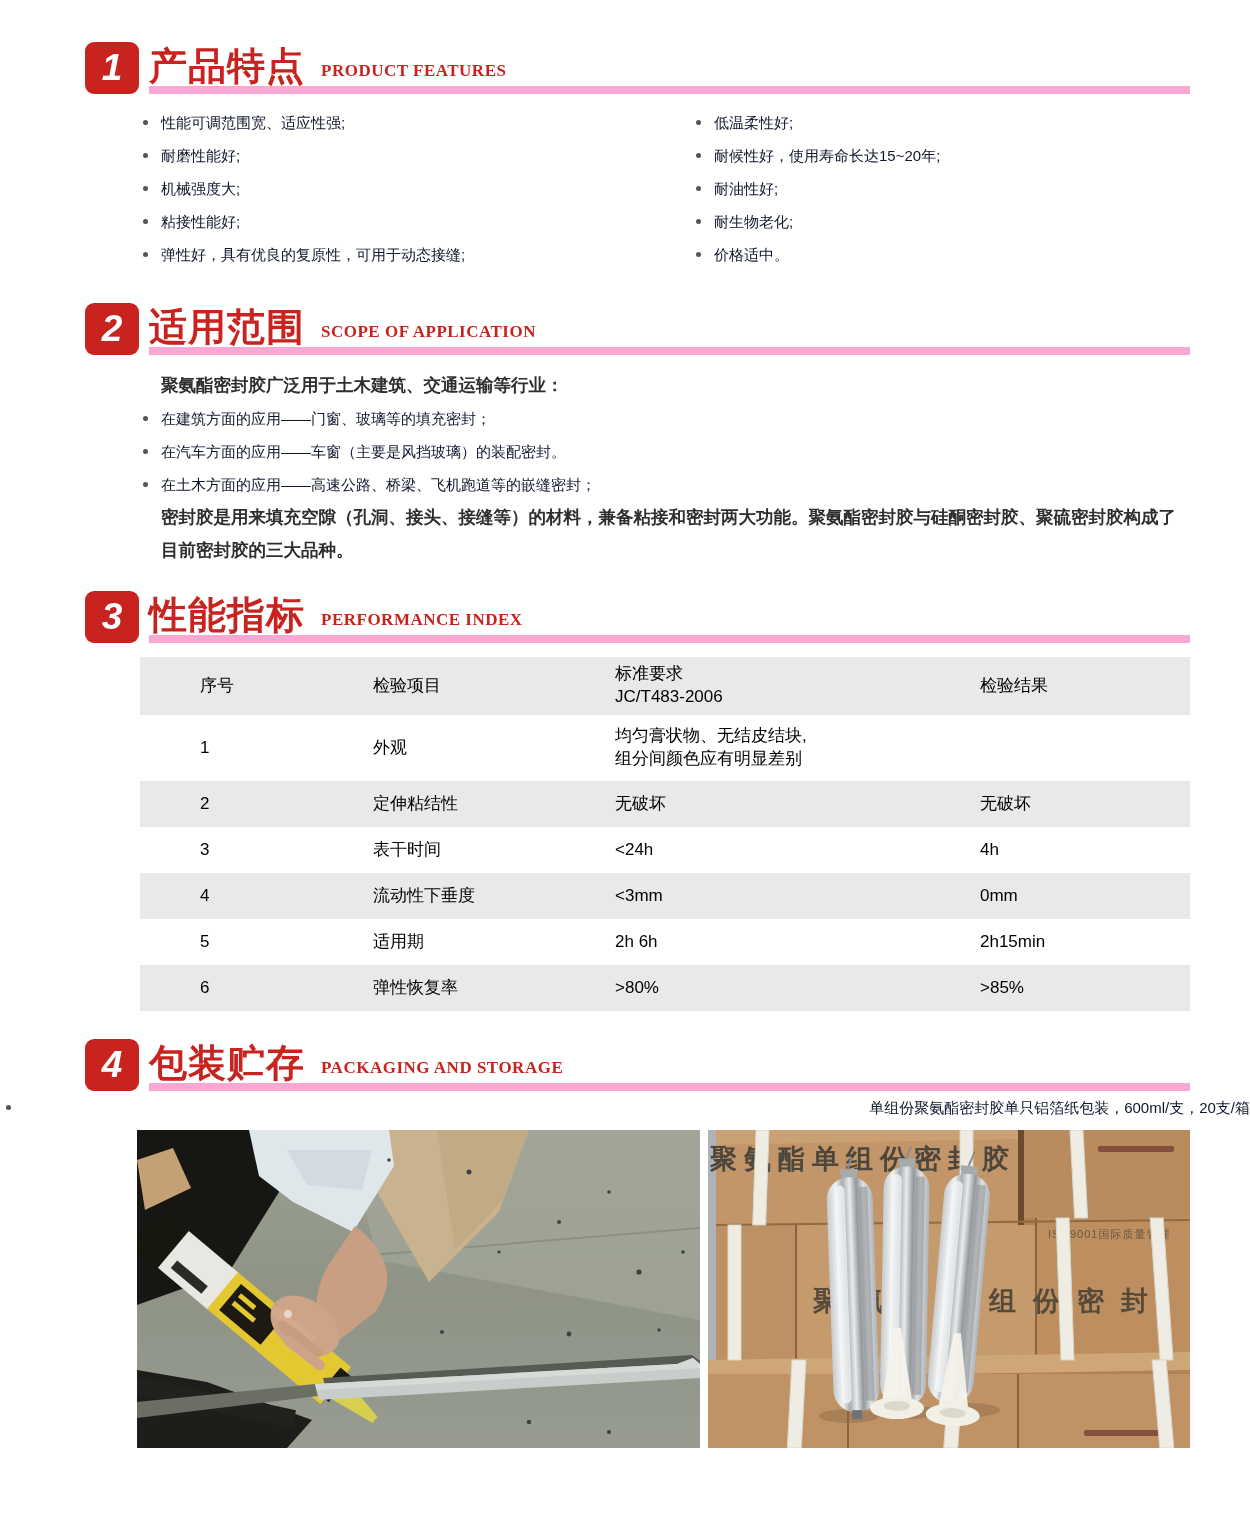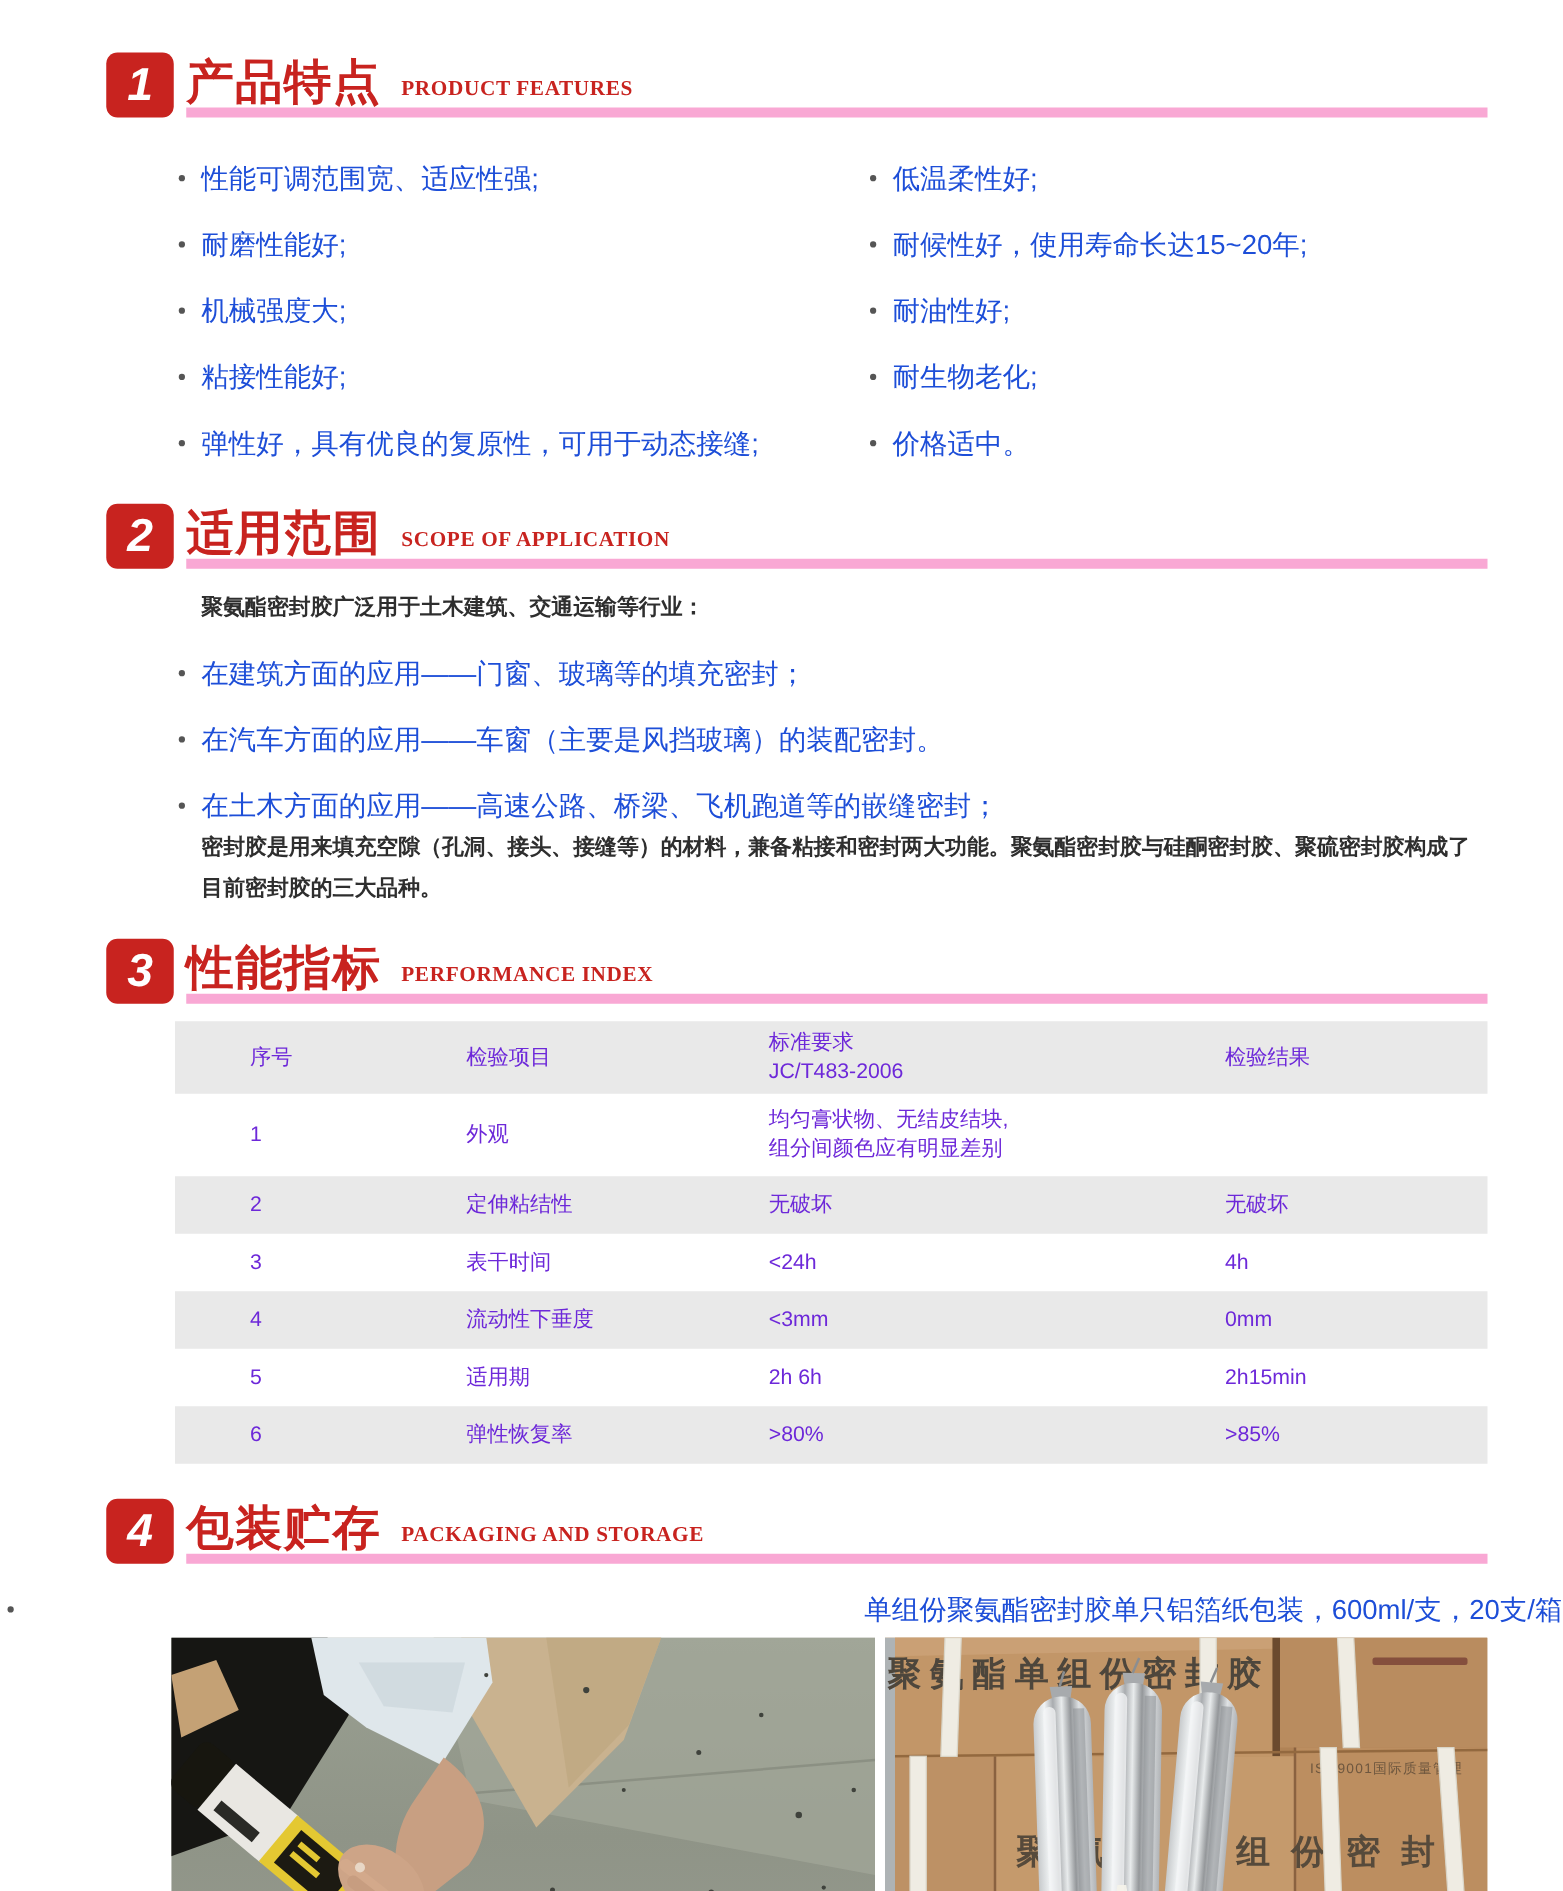--- a/index.html
+++ b/index.html
@@ -23,34 +23,34 @@
   }
   .cn-title{font-size:38px;font-weight:bold;color:#c8231f;line-height:1;letter-spacing:1px;}
   .en-title{font-size:17px;font-weight:bold;color:#c8231f;padding-bottom:4px;letter-spacing:.5px;font-family:Liberation Serif, serif;}
   .mt-s1{margin-top:42px;}
   .mt-s2{margin-top:32px;}
   .mt-s3{margin-top:24px;}
   .mt-s4{margin-top:28px;}
   
   ul.blist{list-style:none;margin:0;padding:0;}
   ul.blist li{
-    position:relative;padding-left:24px;font-size:22px;line-height:33px;color:#1d4ed8;margin-top:20px;
+    position:relative;padding-left:24px;font-size:15px;line-height:33px;color:#0f172a;
   }
   ul.blist li .dot{
     position:absolute;left:6px;top:14px;width:5px;height:5px;border-radius:50%;background:#555;
   }
   .feature-cols{display:flex;margin:12px 60px 0 137px;}
   .feature-cols .col-l{width:553px;flex:none;}
   .feature-cols .col-r{flex:1;}
   
   .scope{margin:14px 60px 0 137px;}
   .scope .lead{font-weight:bold;color:#2e2e2e;font-size:17.5px;line-height:33px;padding-left:24px;}
   .scope .note{font-weight:bold;color:#2e2e2e;font-size:17.5px;line-height:33px;padding-left:24px;}
   
-  .ptable{margin:14px 60px 0 140px;font-size:17px;color:#6d28d9;}
+  .ptable{margin:14px 60px 0 140px;font-size:17px;color:#000000;}
   .trow{
     display:grid;grid-template-columns:173px 242px 365px 1fr;
     padding-left:60px;align-items:center;
   }
   .trow.gray{background:#e9e9e9;}
   .trow.head{height:58px;}
   .trow.tall{height:66px;}
   .trow.std{height:46px;}
   .cell{white-space:pre-line;line-height:1.35;}
   

